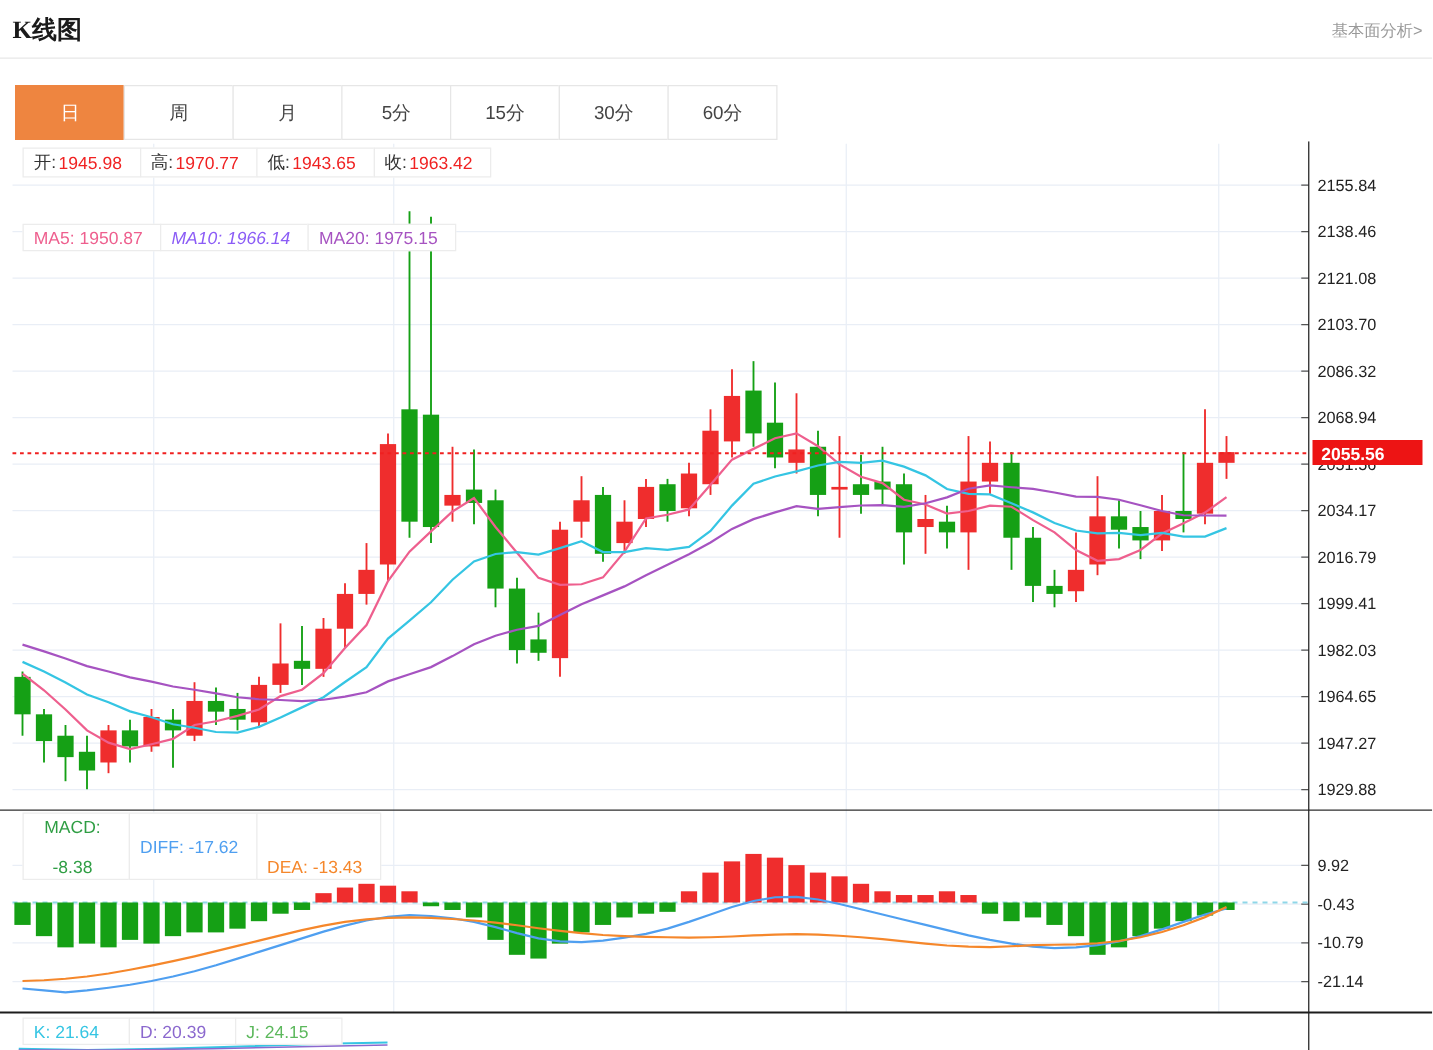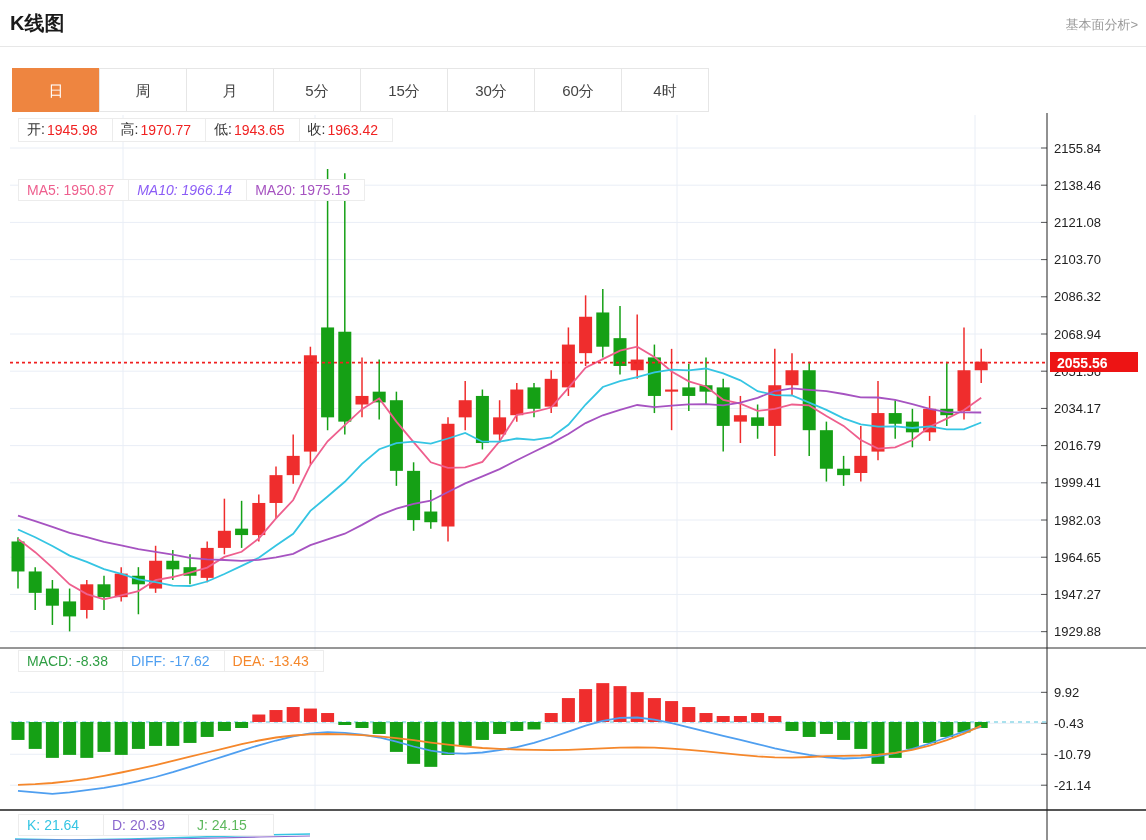--- a/index.html
+++ b/index.html
@@ -1,18 +1,18 @@
 <!DOCTYPE html>
 <html><head>
 <meta charset="utf-8">
 <style>
   html,body{margin:0;padding:0;background:#fff;}
   .app{position:relative;width:1146px;height:840px;background:#fff;overflow:hidden;
        font-family:"Liberation Sans","DejaVu Sans",sans-serif;}
-  .page-title{position:absolute;left:10px;top:10px;font-size:20px;font-weight:bold;color:#1a1a1a;}
+  .page-title{position:absolute;left:10px;top:10px;font-size:20px;font-weight:bold;color:#1a1a1a;font-family:Liberation Serif, serif;}
   .fa-link{position:absolute;right:8px;top:16px;font-size:13px;color:#999;cursor:pointer;text-decoration:none;}
   .top-rule{position:absolute;left:0;top:46px;width:1146px;height:0;border-top:1px solid #e7e7e7;}
   .tabs{position:absolute;left:12px;top:68px;display:flex;}
   .tab{width:88px;height:44px;line-height:44px;text-align:center;font-size:15px;color:#444;
        background:#fff;border:1px solid #e6e6e6;margin-left:-1px;cursor:pointer;box-sizing:border-box;}
   .tab:first-child{margin-left:0;}
   .tab.active{background:#ee8540;border-color:#ee8540;color:#fff;}
   #chart-svg{position:absolute;left:0;top:113px;width:1146px;height:727px;}
   svg text{font-family:"Liberation Sans","DejaVu Sans",sans-serif;}
   .legend-row{position:absolute;display:flex;z-index:5;}
@@ -39,21 +39,20 @@
   <div class="top-rule"></div>
 
   <div class="tabs">
     <div class="tab active">日</div>
     <div class="tab">周</div>
     <div class="tab">月</div>
     <div class="tab">5分</div>
     <div class="tab">15分</div>
     <div class="tab">30分</div>
     <div class="tab">60分</div>
-    <div class="tab">4时</div>
   </div>
 
   <svg id="chart-svg" viewBox="0 0 1146 727">
       <line x1="10" y1="35" x2="1047" y2="35" stroke="#e9eef6" stroke-width="1"></line>
       <line x1="1041" y1="35" x2="1047" y2="35" stroke="#555"></line>
       <text x="1054" y="39.5" fill="#222" font-size="13">2155.84</text>
       <line x1="10" y1="72.20015200000023" x2="1047" y2="72.20015200000023" stroke="#e9eef6" stroke-width="1"></line>
       <line x1="1041" y1="72.20015200000023" x2="1047" y2="72.20015200000023" stroke="#555"></line>
       <text x="1054" y="76.70015200000023" fill="#222" font-size="13">2138.46</text>
       <line x1="10" y1="109.40030400000047" x2="1047" y2="109.40030400000047" stroke="#e9eef6" stroke-width="1"></line>
@@ -315,21 +314,21 @@
   <div class="legend-row row-ma">
     <div class="cell" style="color: rgb(238, 95, 142);">
       <span>MA5:</span>&nbsp;<span>1950.87</span></div>
     <div class="cell" style="color: #8b5cf6; font-style: italic;">
       <span>MA10:</span>&nbsp;<span>1966.14</span></div>
     <div class="cell" style="color: rgb(166, 83, 193);">
       <span>MA20:</span>&nbsp;<span>1975.15</span></div>
   </div>
 
   <div class="legend-row row-macd">
-    <div class="cell" style="color: rgb(47, 158, 68);">
+    <div class="cell" style="color: rgb(47, 158, 68); flex-direction: column;">
       <span>MACD:</span>&nbsp;<span>-8.38</span></div>
     <div class="cell" style="color: rgb(79, 159, 240);">
       <span>DIFF:</span>&nbsp;<span>-17.62</span></div>
     <div class="cell" style="color: rgb(245, 135, 43); align-items: flex-end;">
       <span>DEA:</span>&nbsp;<span>-13.43</span></div>
   </div>
 
   <div class="legend-row row-kdj">
     <div class="cell" style="color: rgb(53, 197, 227);">
       <span>K:</span>&nbsp;<span>21.64</span></div>

